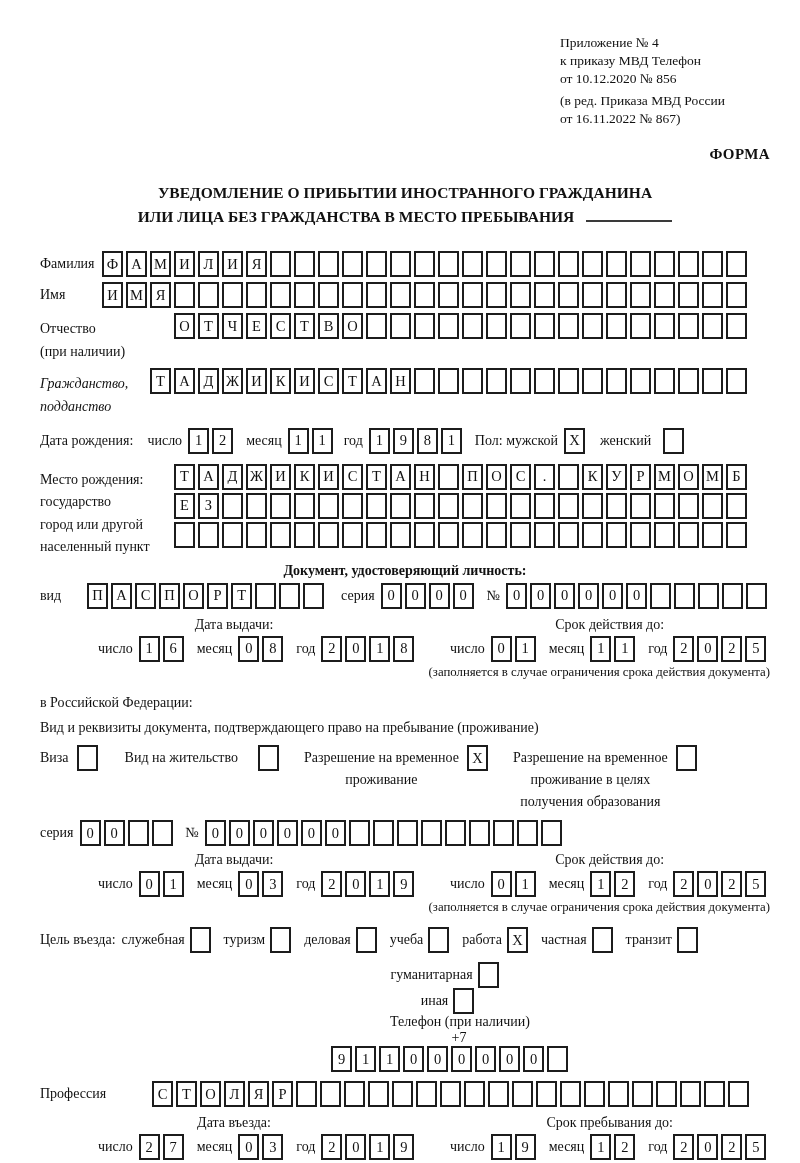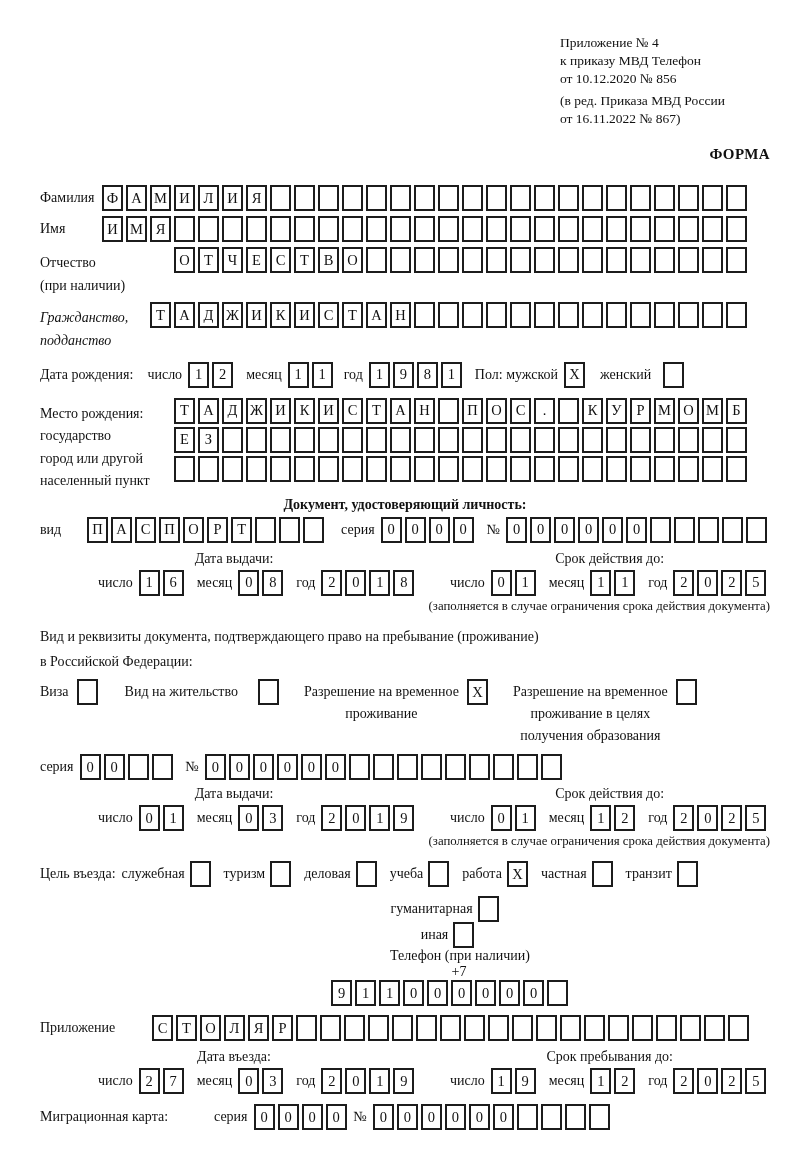--- a/index.html
+++ b/index.html
@@ -60,20 +60,24 @@
   <div class="hdr">
     <div>Приложение № 4</div>
     <div>к приказу МВД Телефон</div>
     <div>от 10.12.2020 № 856</div>
     <div class="gap"></div>
     <div>(в ред. Приказа МВД России</div>
     <div>от 16.11.2022 № 867)</div>
   </div>
   <div class="forma">ФОРМА</div>
 
+  <div class="title">
+    <div>УВЕДОМЛЕНИЕ О ПРИБЫТИИ ИНОСТРАННОГО ГРАЖДАНИНА</div>
+    <div><span>ИЛИ ЛИЦА БЕЗ ГРАЖДАНСТВА В МЕСТО ПРЕБЫВАНИЯ</span><span class="blank-line"></span></div>
+  </div>
 
 
   <div class="frow" style="margin-top:22px;">
     <div class="flabel" style="width:62px;">Фамилия</div>
     <div class="cells">
         <span class="cell">Ф</span>
         <span class="cell">А</span>
         <span class="cell">М</span>
         <span class="cell">И</span>
         <span class="cell">Л</span>
@@ -397,22 +401,22 @@
             <span class="cell">0</span>
             <span class="cell">2</span>
             <span class="cell">5</span>
           </span>
       </div>
     </div>
   </div>
   <div class="footnote">(заполняется в случае ограничения срока действия документа)</div>
 
   <div class="para">
+    <div>в Российской Федерации:</div>
     <div>Вид и реквизиты документа, подтверждающего право на пребывание (проживание)</div>
-    <div>в Российской Федерации:</div>
   </div>
 
   <div class="opts">
     <div class="opt">
       <span class="olabel">Виза</span>
       <span class="cell"></span>
     </div>
     <div class="opt">
       <span class="olabel" style="margin-left:10px; margin-right:20px;">Вид на жительство</span>
       <span class="cell"></span>
@@ -561,21 +565,21 @@
         <span class="cell">0</span>
         <span class="cell">0</span>
         <span class="cell">0</span>
         <span class="cell">0</span>
         <span class="cell">0</span>
         <span class="cell"></span>
       </span>
   </div>
 
   <div class="frow" style="margin-top:9px;">
-    <div class="flabel" style="width:112px;">Приложение</div>
+    <div class="flabel" style="width:112px;">Профессия</div>
     <div class="cells">
         <span class="cell">С</span>
         <span class="cell">Т</span>
         <span class="cell">О</span>
         <span class="cell">Л</span>
         <span class="cell">Я</span>
         <span class="cell">Р</span>
         <span class="cell"></span>
         <span class="cell"></span>
         <span class="cell"></span>

